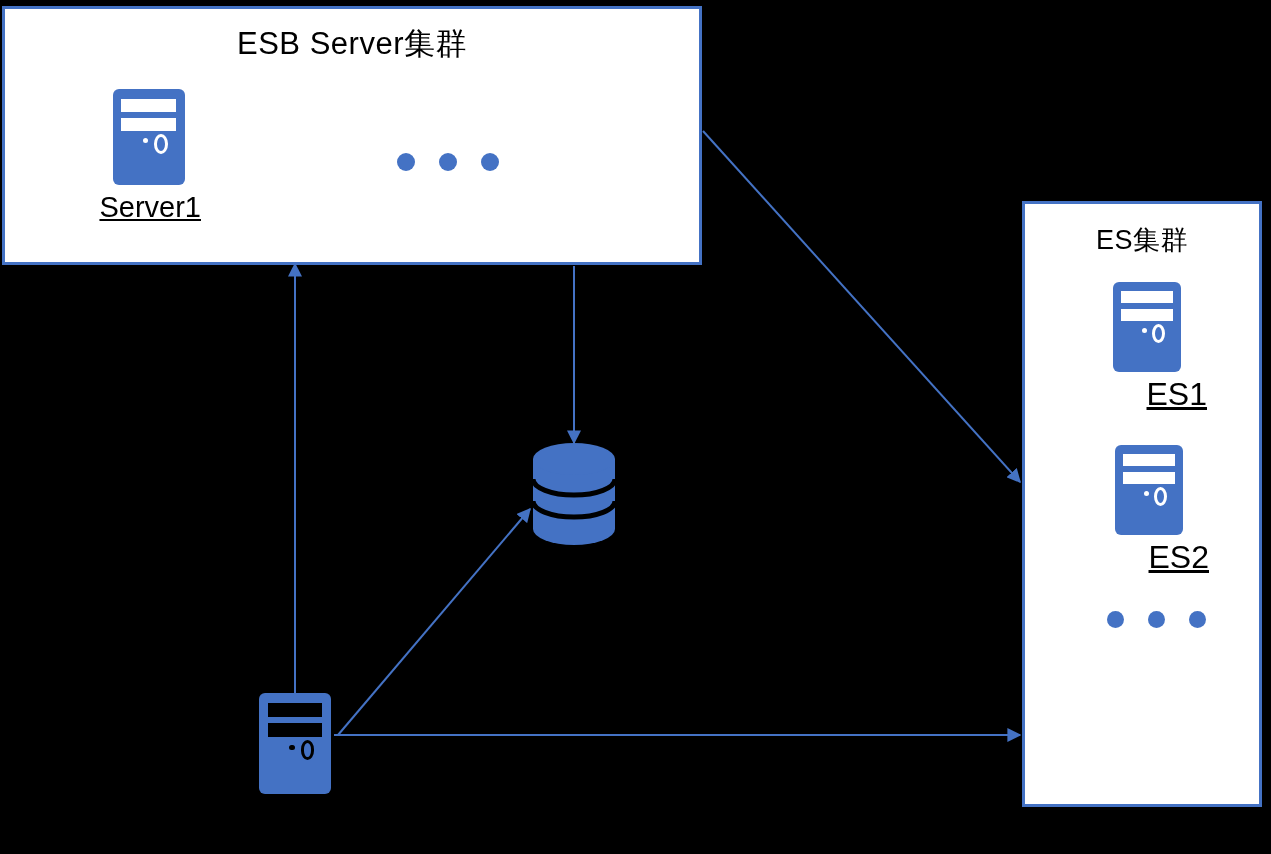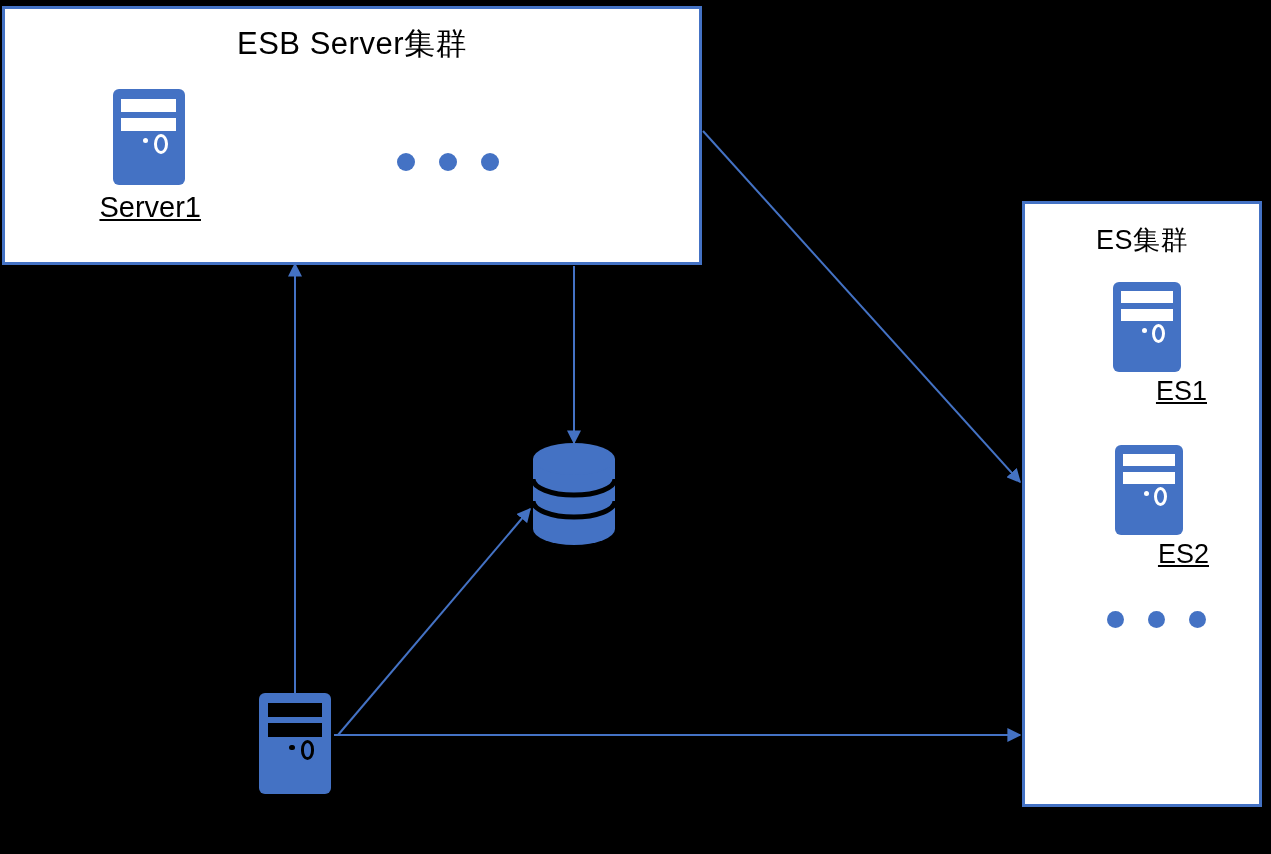--- a/index.html
+++ b/index.html
@@ -93,21 +93,21 @@
   .node {
     position: absolute;
     text-align: right;
     text-decoration: underline;
   }
   .node-label {
     color: #000000;
     white-space: nowrap;
   }
   .esb-node .node-label { font-size: 29px; margin-top: 6px; }
-  .es-node  .node-label { font-size: 27px; margin-top: 4px; }
+  .es-node  .node-label { font-size: 32px; margin-top: 4px; }
 
   
   .ellipsis {
     position: absolute;
     display: flex;
     align-items: center;
     gap: 24px;
   }
   .ellipsis .e-dot {
     width: 18px; height: 18px;

